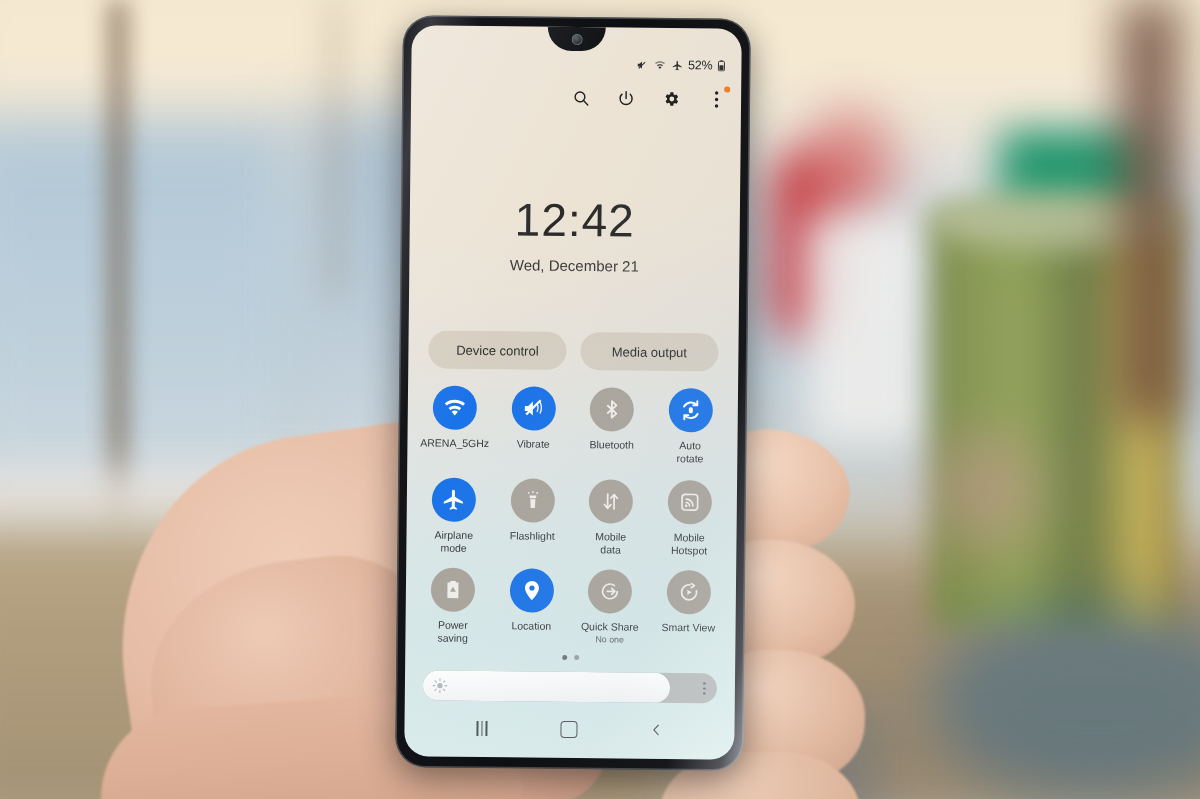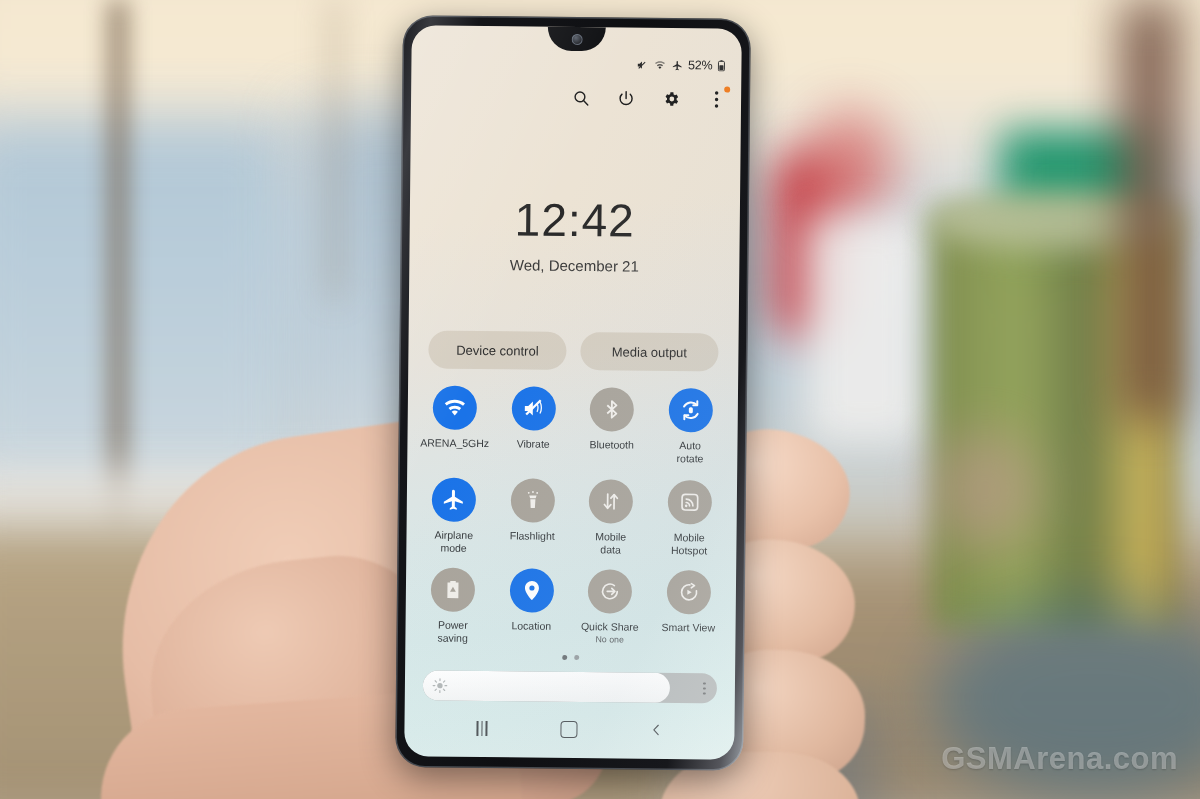--- a/index.html
+++ b/index.html
@@ -463,14 +463,13 @@
           <svg width="14" height="16" viewBox="0 0 24 24" fill="none" stroke="currentColor" stroke-width="1.9" stroke-linecap="round" stroke-linejoin="round">
             <path d="M15 4L7.5 12L15 20"></path>
           </svg>
         </div>
       </div>
 
       <div class="screen-sheen"></div>
     </div>
   </div>
 
-  <div class="wm">GSMArena.com</div>
 </div>
 
 </body></html>

